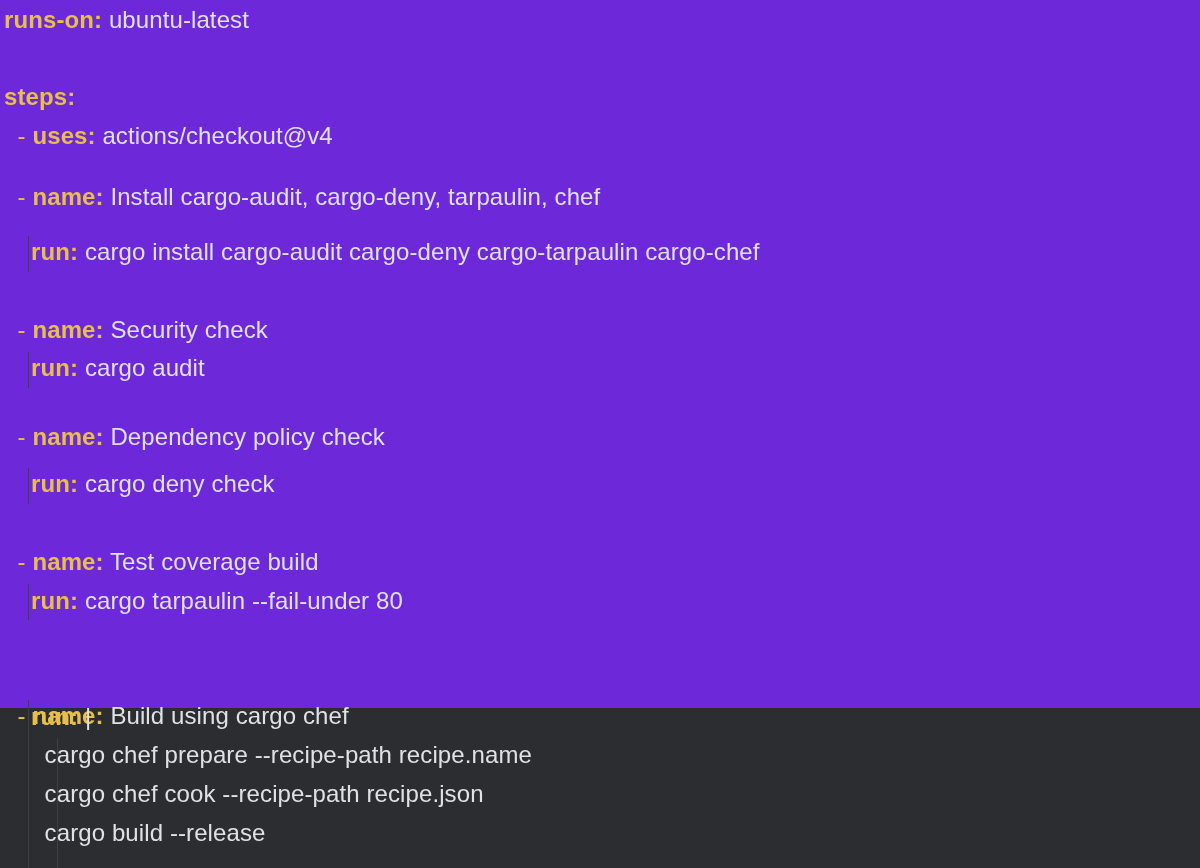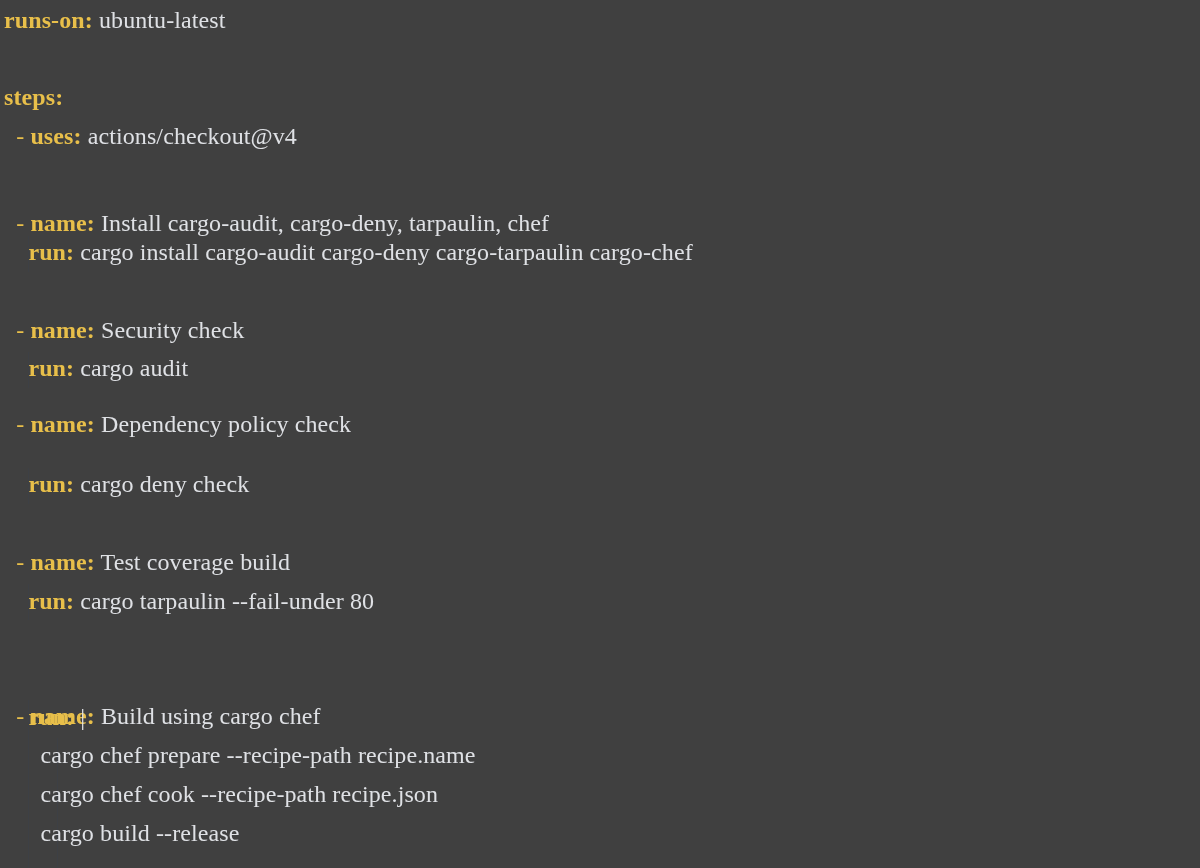--- a/index.html
+++ b/index.html
@@ -3,23 +3,23 @@
   <meta charset="utf-8">
   <style>
     html, body {
       margin: 0; padding: 0;
       width: 1200px; height: 868px;
       background: #2b2d30;
       overflow: hidden;
     }
     .editor {
       position: relative;
-      width: 1200px; height: 868px;
-      background: #404040;
-      font-family: Liberation Serif, serif;
+      width: 1200px; height: 708px;
+      background: #6d28d9;
+      font-family: Liberation Sans, sans-serif;
       font-size: 24px;
       color: #dfe1e5;
     }
     .line {
       position: absolute;
       left: 4px;
       height: 38.7px;
       line-height: 38.7px;
       white-space: pre;
       letter-spacing: 0.1px;
@@ -42,27 +42,27 @@
   <div class="guide" style="left:28px; top:352px; height:36px;"></div>
   <div class="guide" style="left:28px; top:468px; height:36px;"></div>
   <div class="guide" style="left:28px; top:584px; height:36px;"></div>
   <div class="guide" style="left:28px; top:700px; height:168px;"></div>
   <div class="guide" style="left:57px; top:738px; height:130px;"></div>
 <div class="line" style="top: 1px;"><span></span><span class="dash"></span><span class="key">runs-on:</span><span class="val"> ubuntu-latest</span></div>
     <div class="line" style="top: 39.7px;"><span></span><span class="dash"></span><span class="key"></span><span class="val"></span></div>
     <div class="line" style="top: 78.4px;"><span></span><span class="dash"></span><span class="key">steps:</span><span class="val"></span></div>
     <div class="line" style="top: 117.1px; text-align: right;"><span>  </span><span class="dash">- </span><span class="key">uses:</span><span class="val"> actions/checkout@v4</span></div>
     <div class="line" style="top: 155.8px;"><span></span><span class="dash"></span><span class="key"></span><span class="val"></span></div>
-    <div class="line" style="top: 204px;"><span>  </span><span class="dash">- </span><span class="key">name:</span><span class="val"> Install cargo-audit, cargo-deny, tarpaulin, chef</span></div>
+    <div class="line" style="top: 178px;"><span>  </span><span class="dash">- </span><span class="key">name:</span><span class="val"> Install cargo-audit, cargo-deny, tarpaulin, chef</span></div>
     <div class="line" style="top: 233.2px;"><span>    </span><span class="dash"></span><span class="key">run:</span><span class="val"> cargo install cargo-audit cargo-deny cargo-tarpaulin cargo-chef</span></div>
     <div class="line" style="top: 271.9px;"><span></span><span class="dash"></span><span class="key"></span><span class="val"></span></div>
     <div class="line" style="top: 310.6px; text-align: right;"><span>  </span><span class="dash">- </span><span class="key">name:</span><span class="val"> Security check</span></div>
     <div class="line" style="top: 349.3px;"><span>    </span><span class="dash"></span><span class="key">run:</span><span class="val"> cargo audit</span></div>
     <div class="line" style="top: 388px;"><span></span><span class="dash"></span><span class="key"></span><span class="val"></span></div>
-    <div class="line" style="top: 405px;"><span>  </span><span class="dash">- </span><span class="key">name:</span><span class="val"> Dependency policy check</span></div>
+    <div class="line" style="top: 418px;"><span>  </span><span class="dash">- </span><span class="key">name:</span><span class="val"> Dependency policy check</span></div>
     <div class="line" style="top: 465.4px;"><span>    </span><span class="dash"></span><span class="key">run:</span><span class="val"> cargo deny check</span></div>
     <div class="line" style="top: 504.1px;"><span></span><span class="dash"></span><span class="key"></span><span class="val"></span></div>
     <div class="line" style="top: 542.8px;"><span>  </span><span class="dash">- </span><span class="key">name:</span><span class="val"> Test coverage build</span></div>
     <div class="line" style="top: 581.5px;"><span>    </span><span class="dash"></span><span class="key">run:</span><span class="val"> cargo tarpaulin --fail-under 80</span></div>
     <div class="line" style="top: 620.2px;"><span></span><span class="dash"></span><span class="key"></span><span class="val"></span></div>
     <div class="line" style="top: 697px;"><span>  </span><span class="dash">- </span><span class="key">name:</span><span class="val"> Build using cargo chef</span></div>
     <div class="line" style="top: 697.6px;"><span>    </span><span class="dash"></span><span class="key">run:</span><span class="val"> |</span></div>
     <div class="line" style="top: 736.3px;"><span>      </span><span class="dash"></span><span class="key"></span><span class="val">cargo chef prepare --recipe-path recipe.name</span></div>
     <div class="line" style="top: 775px;"><span>      </span><span class="dash"></span><span class="key"></span><span class="val">cargo chef cook --recipe-path recipe.json</span></div>
     <div class="line" style="top: 813.7px;"><span>      </span><span class="dash"></span><span class="key"></span><span class="val">cargo build --release</span></div>

